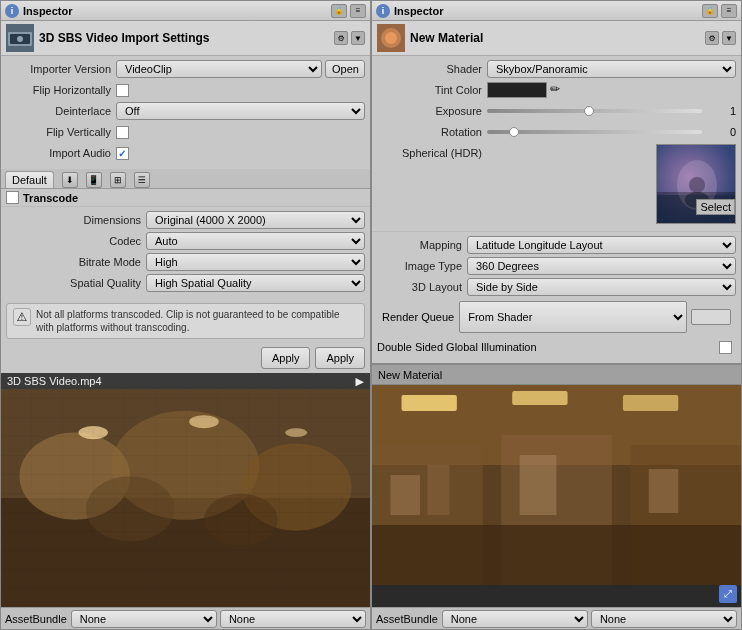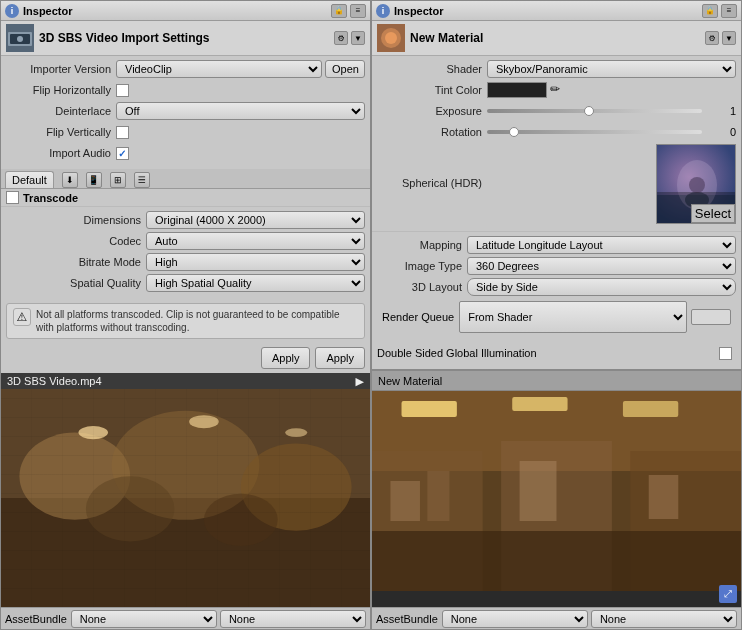--- a/index.html
+++ b/index.html
@@ -378,21 +378,21 @@
     .mapping-section {
       padding: 4px 5px;
       border-top: 1px solid #bbb;
     }
 
     
     .render-row {
       display: flex;
       align-items: center;
       padding: 2px 5px;
-      margin-bottom: 9px;
+      margin-bottom: 3px;
     }
     .render-label {
       font-size: 11px;
       margin-right: 5px;
     }
     .render-queue-select {
       width: 100px;
       height: 32px;
       background: linear-gradient(to bottom, #e8e8e8, #d0d0d0);
       border: 1px solid #888;
@@ -685,62 +685,62 @@
     <div class="field-row">
       <span class="field-label">Rotation</span>
       <div class="slider-container">
         <div class="slider-track">
           <div class="slider-thumb" style="left: 10%;"></div>
         </div>
         <span class="slider-value">0</span>
       </div>
     </div>
 
-    <div class="field-row" style="align-items: center;">
+    <div class="field-row" style="align-items: flex-start;">
       <div style="flex:1;">
         <div class="field-row">
           <span class="field-label">Spherical (HDR)</span>
         </div>
       </div>
       <div class="thumbnail-container" style="margin-left: auto; margin-right: 0;">
         <svg width="80" height="80" xmlns="http://www.w3.org/2000/svg">
           <defs>
             <radialGradient id="tg1" cx="40%" cy="40%" r="60%">
               <stop offset="0%" stop-color="#9977aa"></stop>
               <stop offset="100%" stop-color="#334477"></stop>
             </radialGradient>
           </defs>
           <rect width="80" height="80" fill="url(#tg1)"></rect>
           <rect y="50" width="80" height="30" fill="#223355" opacity="0.6"></rect>
           <ellipse cx="40" cy="40" rx="20" ry="25" fill="#bbaacc" opacity="0.3"></ellipse>
 
           <ellipse cx="40" cy="55" rx="12" ry="8" fill="#112233" opacity="0.5"></ellipse>
           <circle cx="40" cy="40" r="8" fill="#554466" opacity="0.7"></circle>
         </svg>
-        <div style="position:absolute; bottom:0; right:0; background:#c0c0c0; border:1px solid #888; font-size:13px; padding:1px 3px; cursor:pointer;">Select</div>
+        <div style="position:absolute; bottom:8px; right:0; background:#c0c0c0; border:1px solid #888; font-size:11px; padding:1px 3px; cursor:pointer;">Select</div>
       </div>
     </div>
   </div>
 
   <div class="mapping-section">
     <div class="field-row">
       <span class="field-label" style="width:90px;">Mapping</span>
       <select style="flex:1;">
         <option>Latitude Longitude Layout</option>
       </select>
     </div>
     <div class="field-row">
       <span class="field-label" style="width:90px;">Image Type</span>
       <select style="flex:1;">
         <option>360 Degrees</option>
       </select>
     </div>
     <div class="field-row">
       <span class="field-label" style="width:90px;">3D Layout</span>
-      <select style="flex:1;border-radius:7px;">
+      <select style="flex:1;">
         <option>Side by Side</option>
       </select>
     </div>
 
     <div class="render-row">
       <span class="render-label">Render Queue</span>
       <select class="render-queue-select">
         <option>From Shader</option>
       </select>
       <input type="text" class="render-queue-value" style="">

